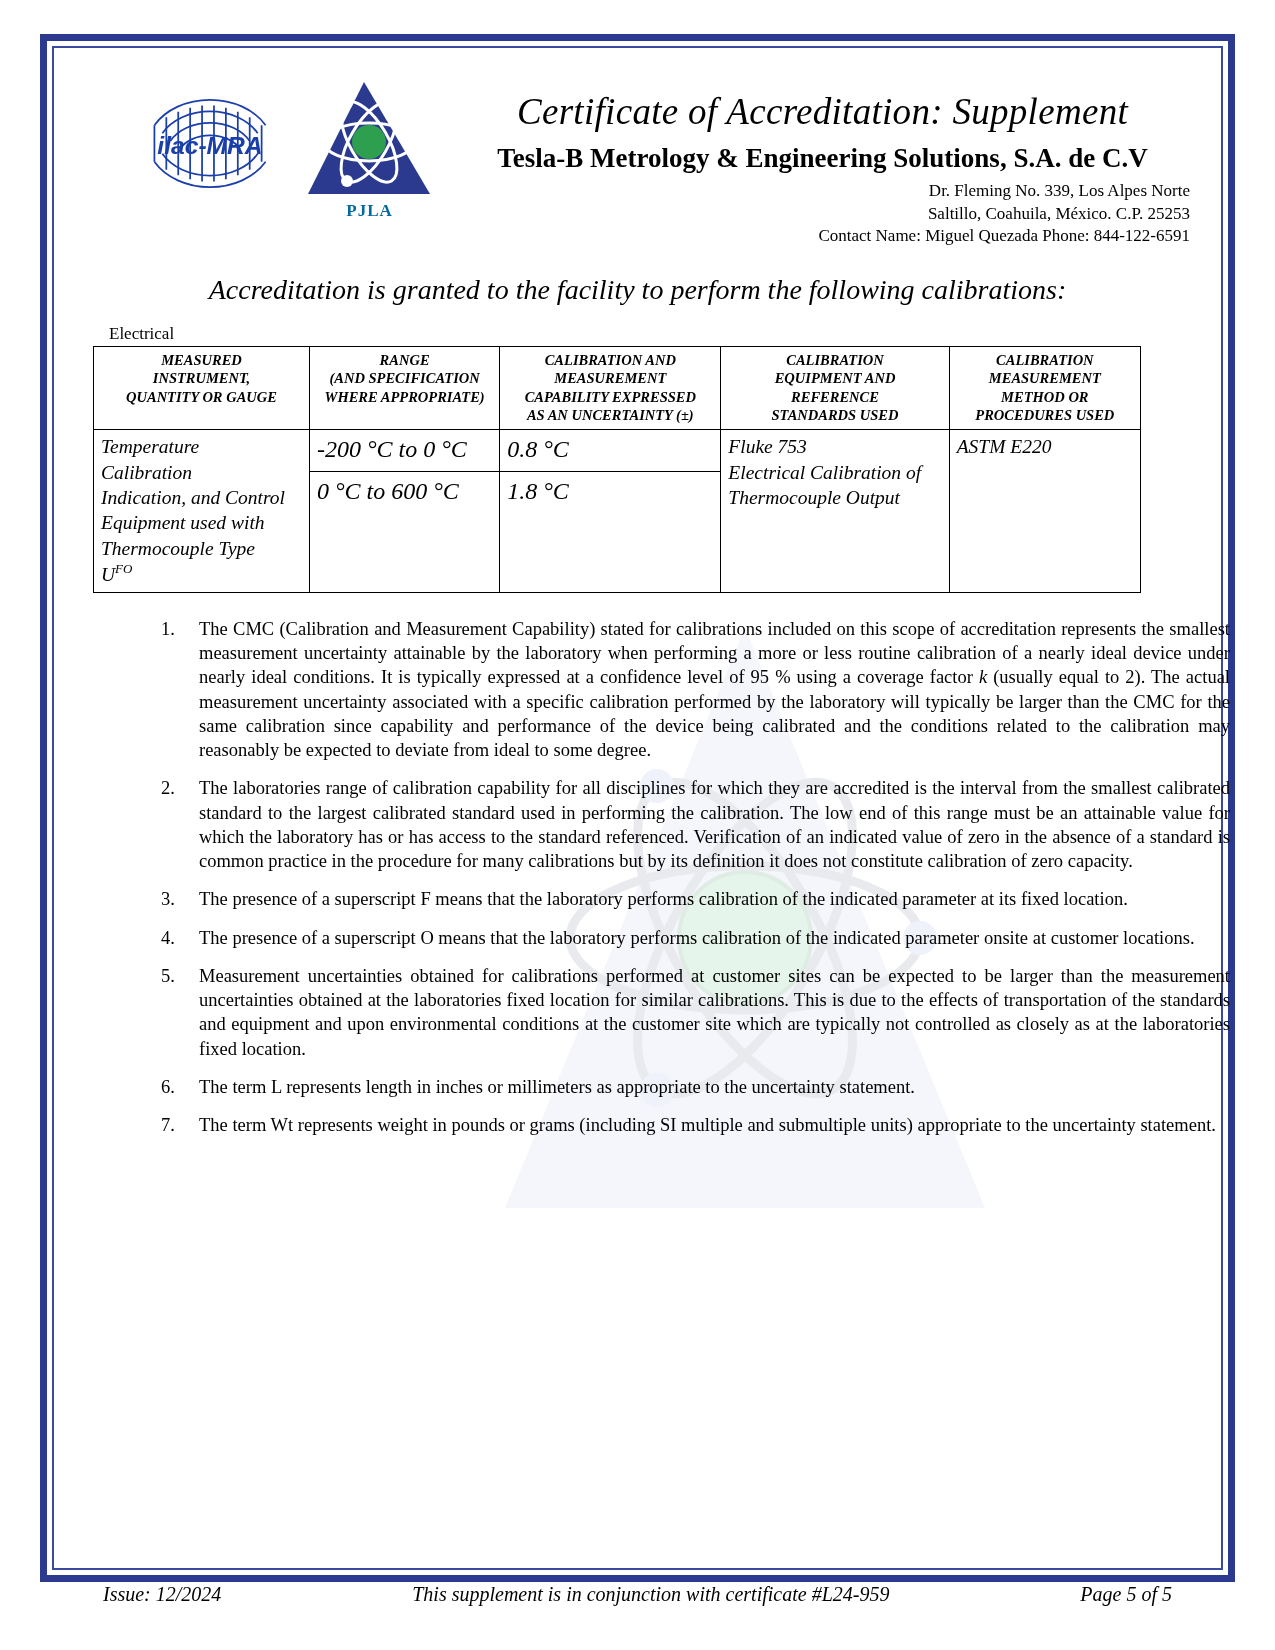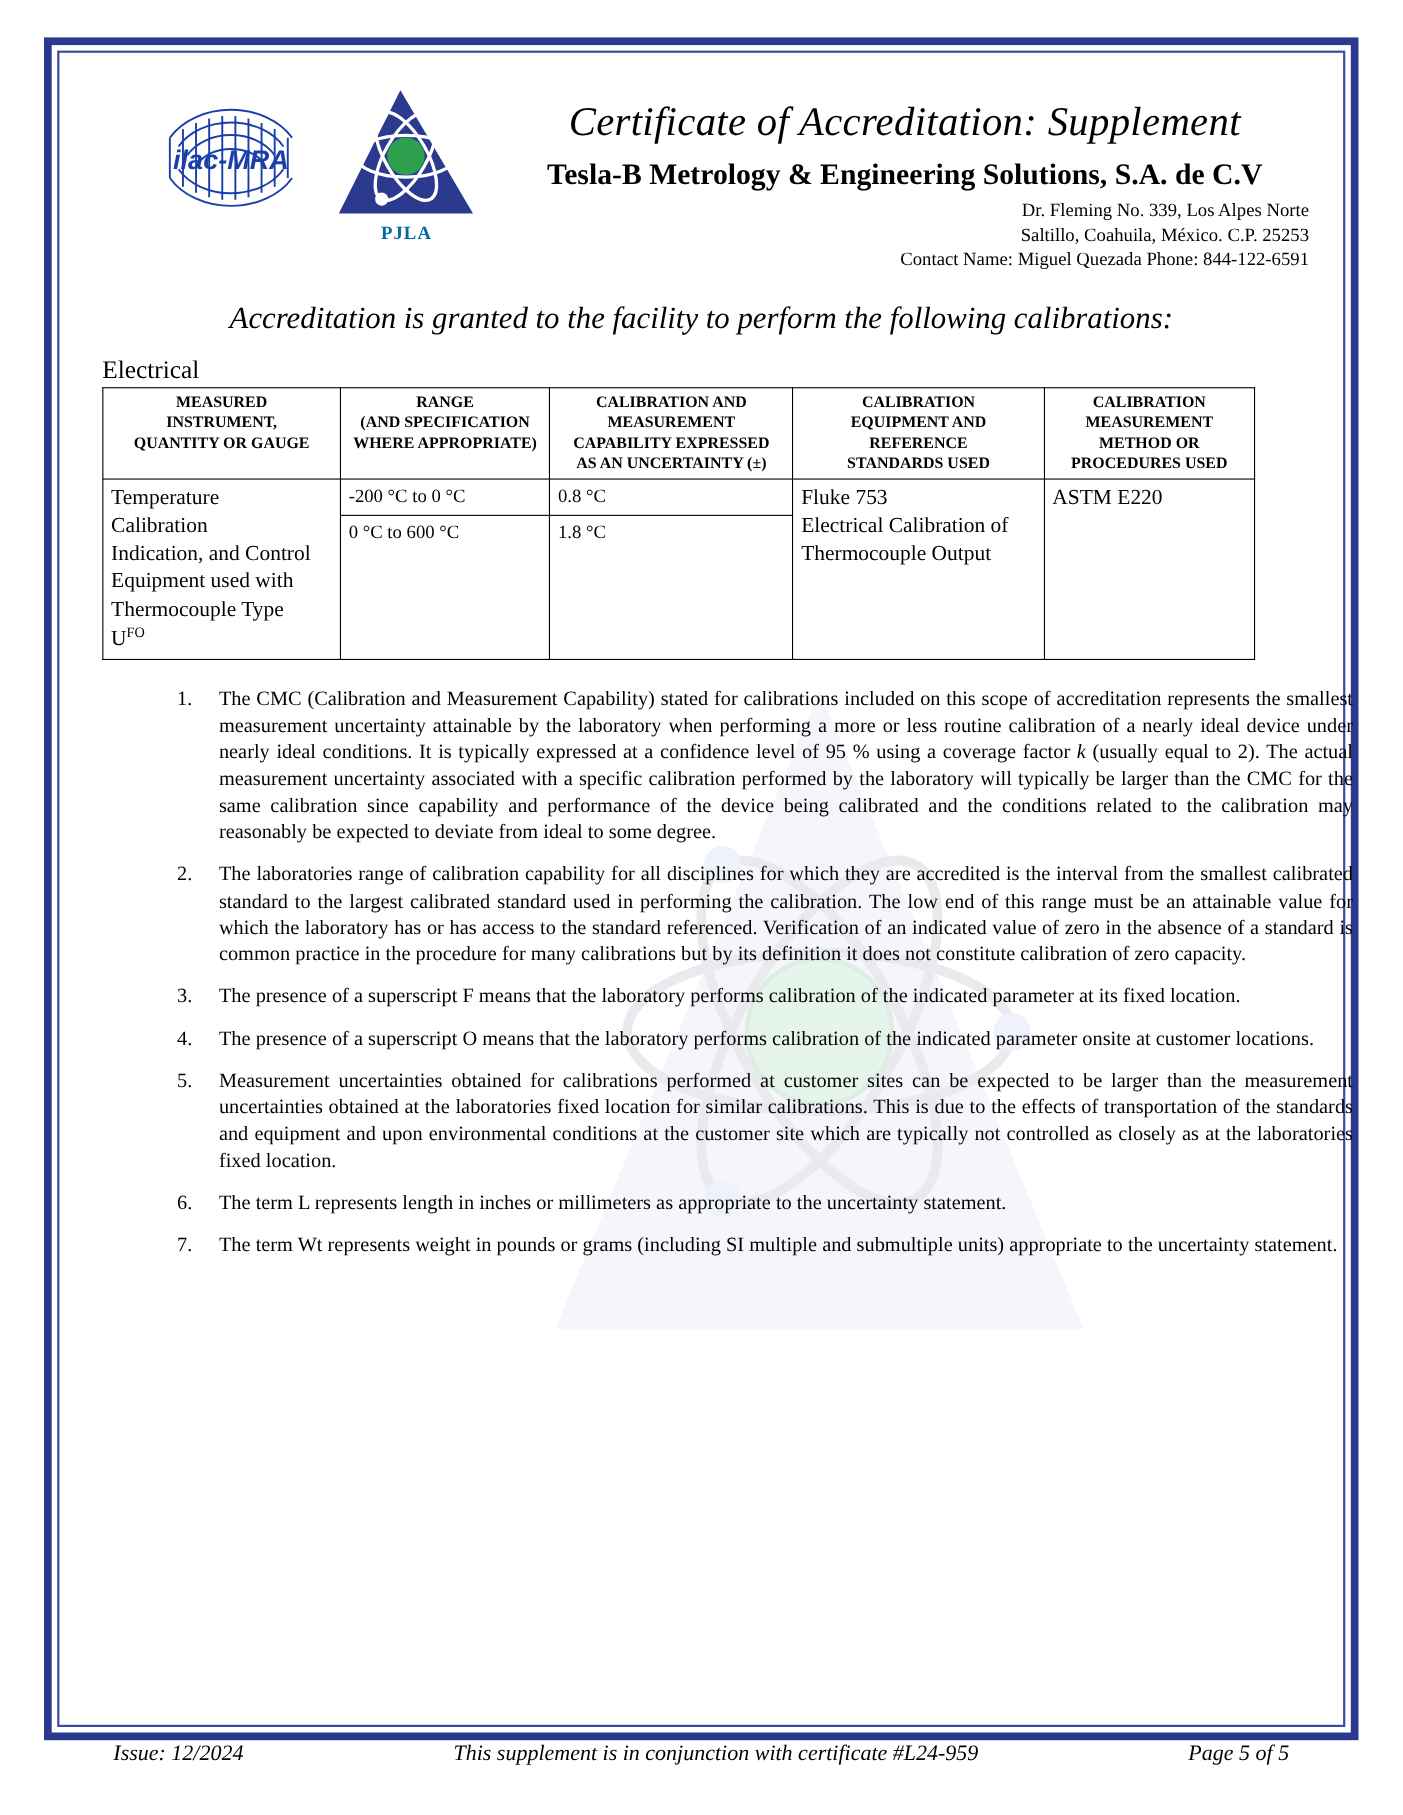--- a/index.html
+++ b/index.html
@@ -122,38 +122,39 @@
     font-style: italic;
     font-size: 28px;
     margin-top: 26px;
     margin-bottom: 18px;
   }
 
   
   .section-label {
     position: relative;
     z-index: 2;
-    font-size: 23px;
-    margin-left: 8px;
+    font-size: 17px;
+    margin-left: 24px;
     margin-bottom: 2px;
   }
 
   
   table.scope {
     position: relative;
     z-index: 2;
     border-collapse: collapse;
     width: 1048px;
     margin-left: 8px;
     table-layout: fixed;
   }
   table.scope th,
   table.scope td {
     border: 1px solid #000;
     vertical-align: top;
+    font-style: italic;
   }
   table.scope th {
     font-family: "Liberation Serif", serif;
     font-weight: bold;
     font-size: 14.5px;
     text-align: center;
     line-height: 1.27;
     padding: 4px 3px 5px 3px;
   }
   table.scope td {
@@ -168,21 +169,21 @@
   col.c2 { width: 185px; }
   col.c3 { width: 215px; }
   col.c4 { width: 222px; }
   col.c5 { width: 186px; }
 
   
   .split-cell { padding: 0 !important; }
   .split-cell .srow {
     border-bottom: 1px solid #000;
     padding: 4px 6px 5px 7px;
-    font-size: 17px;
+    font-size: 24px;
     line-height: 1.3;
   }
   .split-cell .srow:last-child {
     border-bottom: none;
   }
 
   
   ol.notes {
     position: relative;
     z-index: 2;

